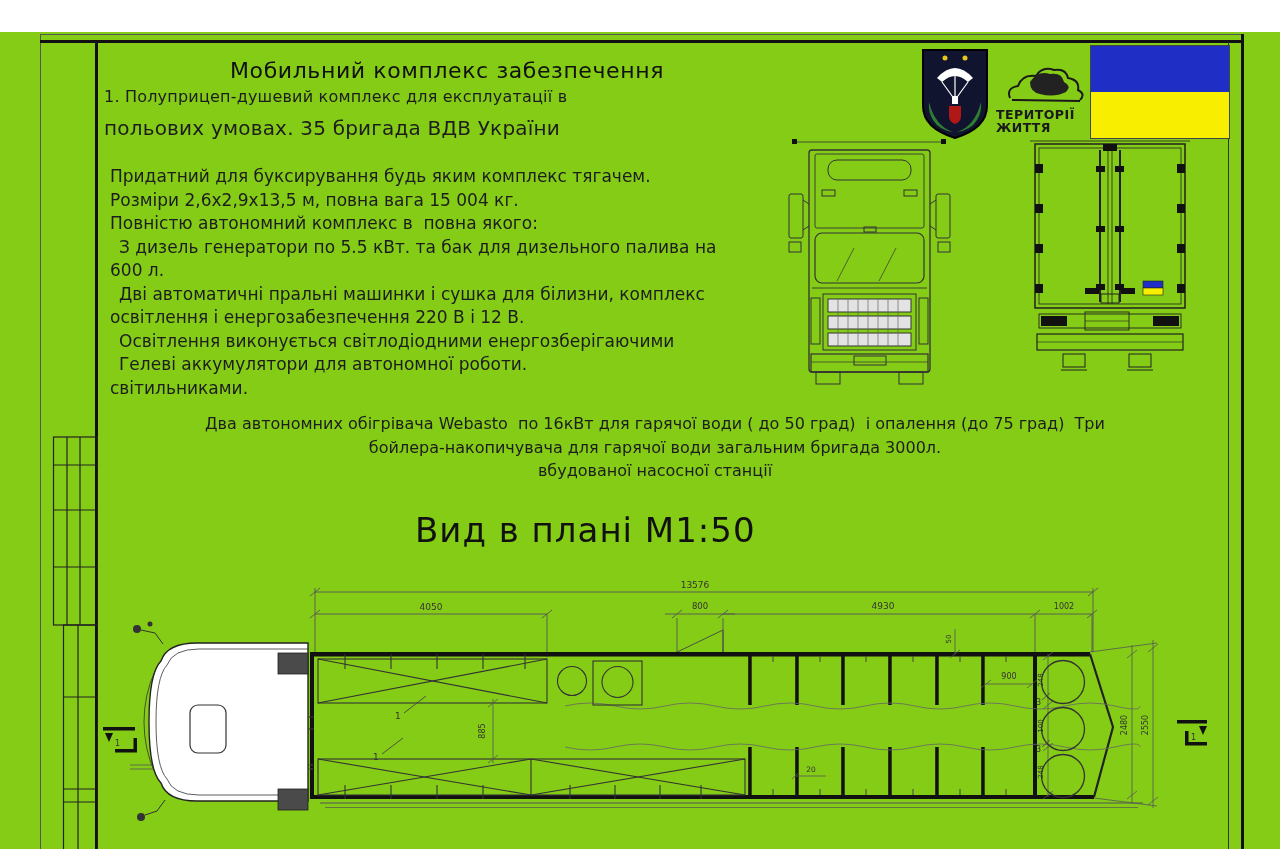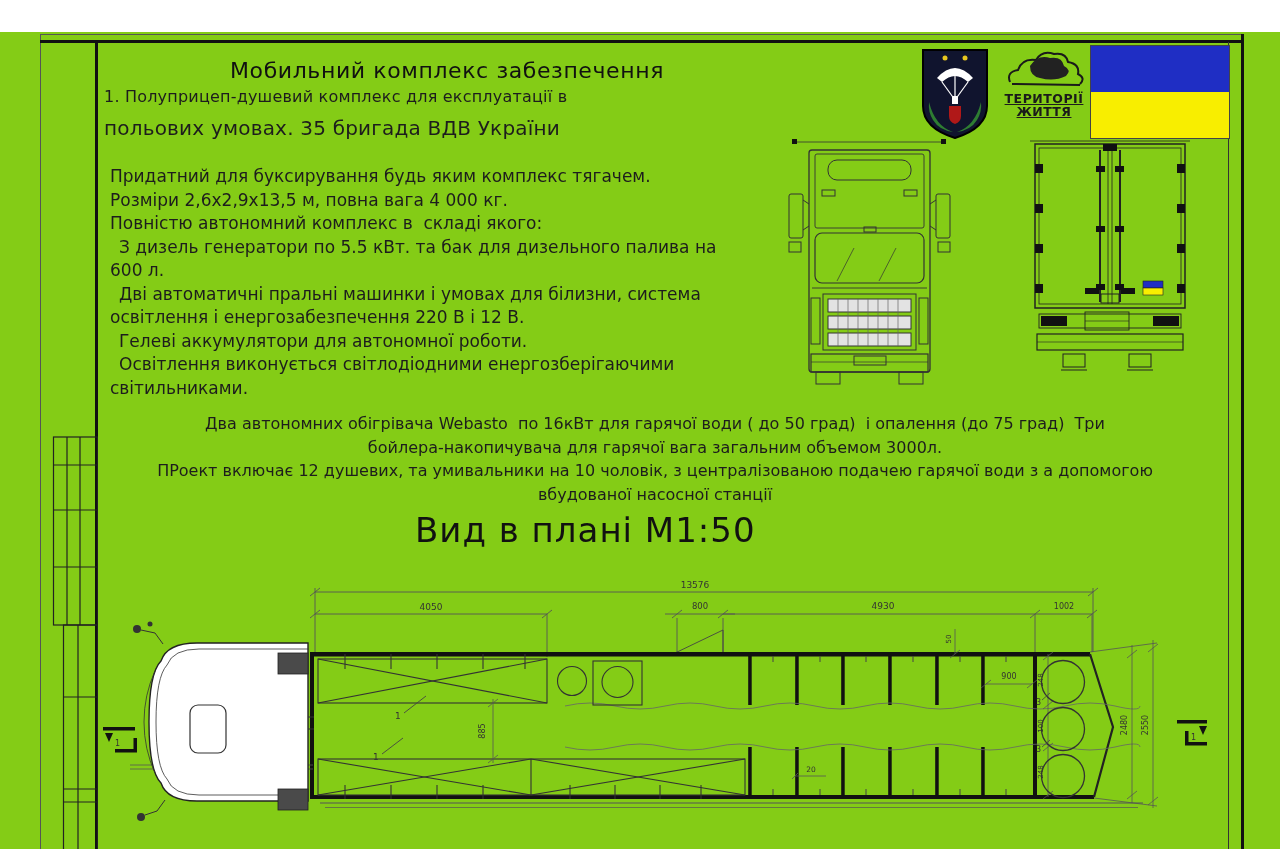--- a/index.html
+++ b/index.html
@@ -20,21 +20,21 @@
   .sub2{left:104px;top:84px;font-size:20px;letter-spacing:.2px;}
   
   .specs{left:110px;top:133px;width:660px;font-size:17px;line-height:23.5px;}
   .heating{left:110px;top:380px;width:1090px;font-size:16px;line-height:23.5px;text-align:center;}
   .indent{padding-left:9px;}
   .plan-label{left:415px;top:478px;font-size:34px;letter-spacing:1px;color:#111;}
   
   .flag{left:1090px;top:13px;width:140px;height:94px;border:1px solid #444;box-sizing:border-box;}
   .flag .b{height:50%;}
   
-  .logo{left:996px;top:12px;width:96px;height:78px;text-align:center;text-decoration:underline;}
+  .logo{left:996px;top:28px;width:96px;height:78px;text-align:left;}
   .logo-text{font-size:12.5px;font-weight:bold;letter-spacing:.5px;line-height:13px;color:#1a1a1a;}
   svg text{font-family:"DejaVu Sans","Liberation Sans",sans-serif;fill:#333;}
 </style>
 </head>
 <body>
 
 <div class="page">
 
   <div class="abs sheet-border"></div>
   <div class="abs frame-top"></div>
@@ -87,35 +87,34 @@
     <div class="logo-text">ЖИТТЯ</div>
   </div>
 
   <div class="abs flag">
     <div class="b" style="background:#1f2ec4"></div>
     <div class="b" style="background:#f8ee00"></div>
   </div>
 
   <div class="abs specs">
     <div class="txt">Придатний для буксирування будь яким комплекс тягачем.</div>
-    <div class="txt">Розміри 2,6х2,9х13,5 м, повна вага 4 000 кг.</div>
-    <div class="txt">Повністю автономний комплекс в  складі якого:</div>
+    <div class="txt">Розміри 2,6х2,9х13,5 м, повна вага 15 004 кг.</div>
+    <div class="txt">Повністю автономний комплекс в  повна якого:</div>
     <div class="txt indent">З дизель генератори по 5.5 кВт. та бак для дизельного палива на</div>
     <div class="txt">600 л.</div>
-    <div class="txt indent">Дві автоматичні пральні машинки і умовах для білизни, система</div>
+    <div class="txt indent">Дві автоматичні пральні машинки і сушка для білизни, комплекс</div>
     <div class="txt">освітлення і енергозабезпечення 220 В і 12 В.</div>
+    <div class="txt indent">Освітлення виконується світлодіодними енергозберігаючими</div>
     <div class="txt indent">Гелеві аккумулятори для автономної роботи.</div>
-    <div class="txt indent">Освітлення виконується світлодіодними енергозберігаючими</div>
     <div class="txt">світильниками.</div>
   </div>
 
   <div class="abs heating">
     <div class="txt">Два автономних обігрівача Webasto  по 16кВт для гарячої води ( до 50 град)  і опалення (до 75 град)  Три</div>
-    <div class="txt">бойлера-накопичувача для гарячої вага загальним объемом 3000л.</div>
-    <div class="txt">ПРоект включає 12 душевих, та умивальники на 10 чоловік, з централізованою подачею гарячої води з а допомогою</div>
+    <div class="txt">бойлера-накопичувача для гарячої води загальним бригада 3000л.</div>
     <div class="txt">вбудованої насосної станції</div>
   </div>
 
   <div class="abs plan-label txt">Вид в плані М1:50</div>
 
   <svg class="abs" style="left:782px;top:98px;" width="175" height="258" viewBox="0 0 175 258">
     <g stroke="#333" fill="none" stroke-width="1">
       <line x1="12" y1="12" x2="163" y2="12" stroke-width=".8"></line>
       <rect x="10" y="9" width="5" height="5" fill="#111" stroke="none"></rect>
       <rect x="159" y="9" width="5" height="5" fill="#111" stroke="none"></rect>

